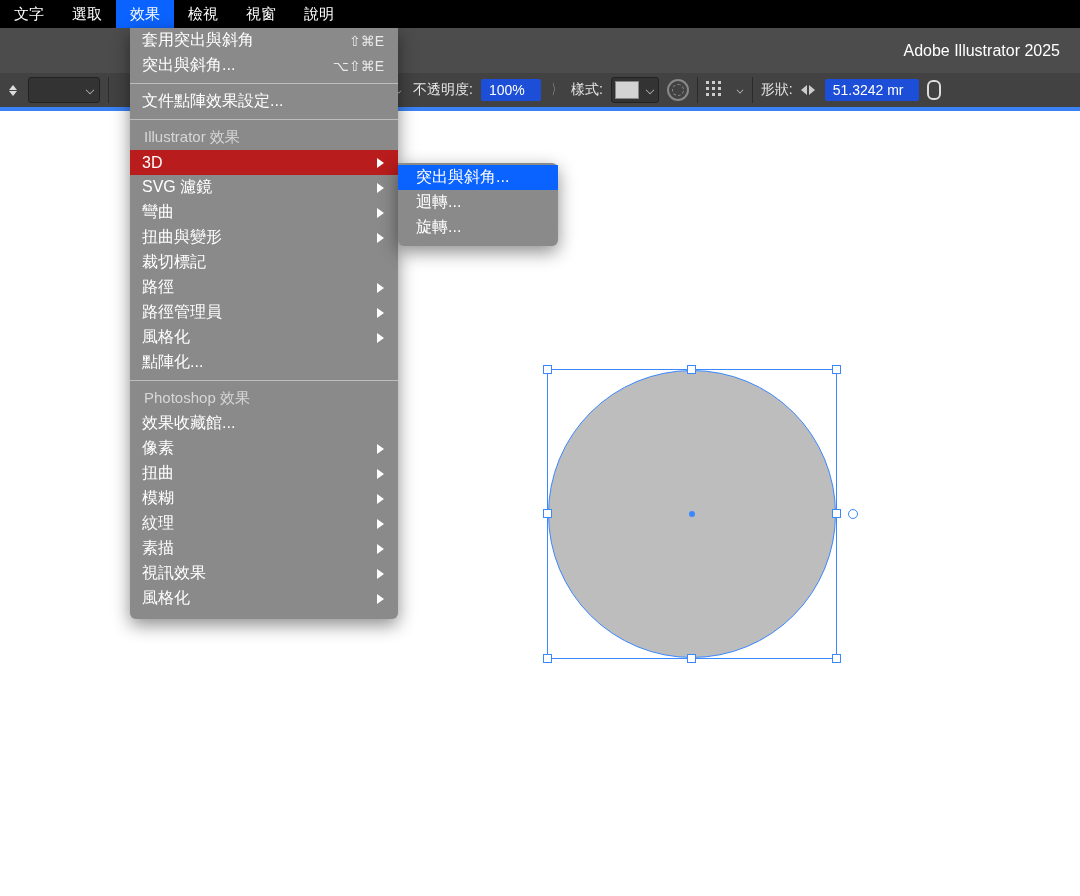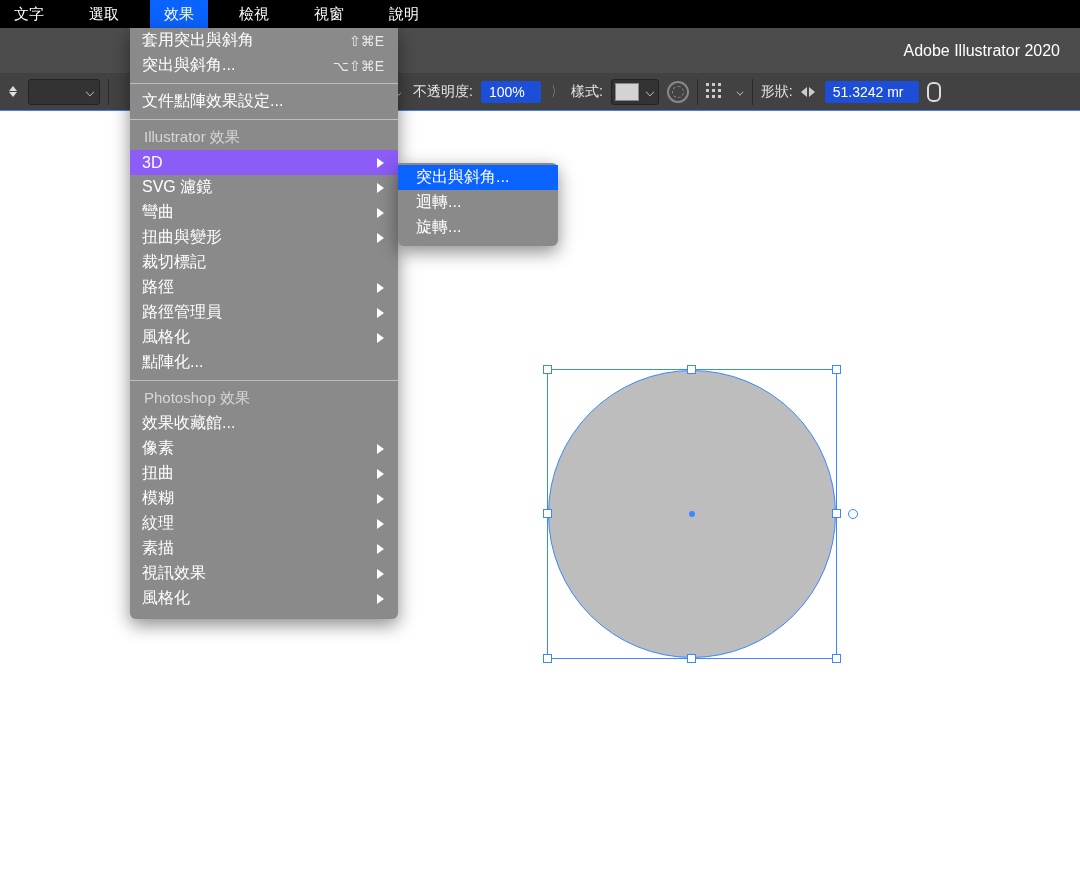--- a/index.html
+++ b/index.html
@@ -1,27 +1,27 @@
 <!DOCTYPE html>
 <html><head>
 <meta charset="utf-8">
 <style>
   * { margin: 0; padding: 0; box-sizing: border-box; font-family: "Helvetica Neue", Arial, sans-serif; }
   body { width: 1080px; height: 896px; background: #fff; overflow: hidden; position: relative; }
 
   
-  .menubar { background: #000; height: 28px; display: flex; align-items: center; color: #fff; font-size: 15px; gap: 17px; }
+  .menubar { background: #000; height: 28px; display: flex; align-items: center; color: #fff; font-size: 15px; }
   .menubar .menuitem { padding: 0 14px; height: 100%; display: flex; align-items: center; cursor: default; }
   .menubar .menuitem.active { background: #0a63ff; }
 
   
   .brandbar { background: #4c4c4c; height: 45px; display: flex; align-items: center; justify-content: flex-end; color: #fff; font-size: 16px; padding-right: 20px; }
 
   
-  .optionsbar { background: #424242; height: 38px; display: flex; align-items: center; color: #e6e6e6; font-size: 14px; padding: 0 6px; gap: 8px; border-bottom: 1px solid #3b82f6; }
+  .optionsbar { background: #424242; height: 38px; display: flex; align-items: center; color: #e6e6e6; font-size: 14px; padding: 0 6px; gap: 8px; border-bottom: 4px solid #3b82f6; }
   .optionsbar .stepper {
     width: 14px; height: 22px; display: flex; flex-direction: column; justify-content: center; align-items: center; gap:1px;
   }
   .optionsbar .stepper::before,
   .optionsbar .stepper::after { content: ""; width:0; height:0; border-left:4px solid transparent; border-right:4px solid transparent; }
   .optionsbar .stepper::before { border-bottom:5px solid #ddd; }
   .optionsbar .stepper::after  { border-top:5px solid #ddd; }
   .optionsbar .combo {
     height: 26px; background: #333; border:1px solid #222; border-radius: 3px; display: flex; align-items: center; padding: 0 4px;
   }
@@ -51,21 +51,21 @@
     font-size: 16px;
     box-shadow: 0 6px 18px rgba(0,0,0,.45);
     border-radius: 0 0 6px 6px;
     padding-bottom: 8px;
     z-index: 50;
   }
   .dropdown .row {
     display:flex; align-items:center; justify-content:space-between;
     padding: 3px 14px 3px 12px; height:25px;
   }
-  .dropdown .row.hl { background:#8b5cf6; }
+  .dropdown .row.hl { background:#b91c1c; }
   .dropdown .row span.label{ white-space:nowrap; }
   .dropdown .row span.shortcut{ color:#eaeaea; font-size:14px; }
   .dropdown .row .arrow { width:0;height:0;border-top:5px solid transparent;border-bottom:5px solid transparent;border-left:7px solid #fff; }
   .dropdown .sep { height:1px; background:#bdbdbd; margin: 5px 0; }
   .dropdown .row.header { color:#d7d7d7; font-size:15px; padding-left:14px; }
 
   .submenu {
     position:absolute;
     top: 163px; left: 398px;
     width: 160px;
@@ -110,21 +110,21 @@
 <div class="menubar">
   <div class="menuitem">文字</div>
   <div class="menuitem">選取</div>
   <div class="menuitem active">效果</div>
   <div class="menuitem">檢視</div>
   <div class="menuitem">視窗</div>
   <div class="menuitem">說明</div>
 </div>
 
 <div class="brandbar">
-  <span>Adobe Illustrator 2020</span>
+  <span>Adobe Illustrator 2025</span>
 </div>
 
 <div class="optionsbar">
   <div class="stepper"></div>
   <div class="combo" style="width:72px;">
       <span style="flex:1"></span>
       <span class="caret"></span>
     </div>
   <div class="divider"></div>
   <div style="width:260px"></div>

